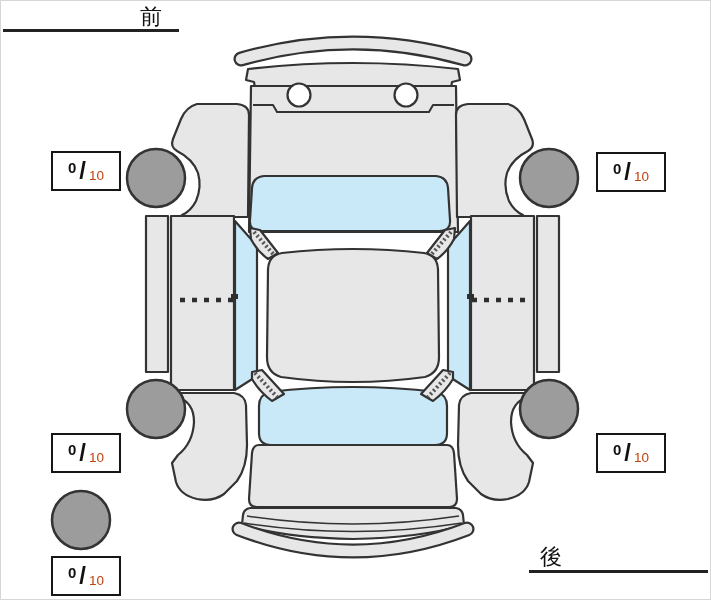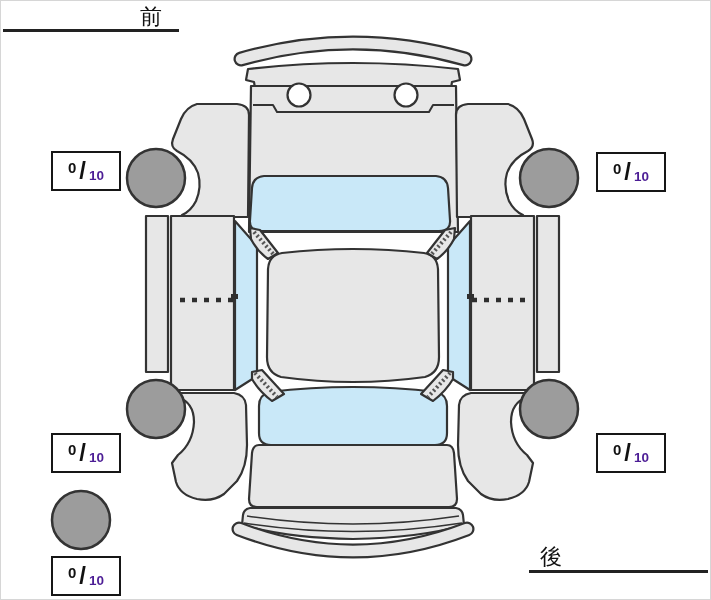--- a/index.html
+++ b/index.html
@@ -17,21 +17,21 @@
   .front-line{left:2px;top:28px;width:176px;}
   .rear-line{left:528px;top:569px;width:179px;}
   
   .score-box{
     position:absolute;width:66px;height:36px;background:#fff;
     border:2.5px solid var(--box_border,#111);
     display:flex;align-items:center;justify-content:center;gap:3px;
   }
   .score-num{font-size:15px;font-weight:bold;margin-top:-7px;color:#111;}
   .score-slash{font-size:24px;font-weight:600;margin-top:0px;color:#111;}
-  .score-den{font-size:13.5px;font-weight:bold;margin-top:9px;color:#4c1d95;}
+  .score-den{font-size:13.5px;font-weight:normal;margin-top:9px;color:#c2410c;}
   .box-fl{left:50px;top:150px;}
   .box-fr{left:595px;top:151px;}
   .box-rl{left:50px;top:432px;}
   .box-rr{left:595px;top:432px;}
   .box-sp{left:50px;top:555px;}
   
   .f-body{fill:var(--body,#e7e7e7);stroke:var(--outline,#333);stroke-width:2.2;stroke-linejoin:round;}
   .f-glass{fill:var(--glass,#c9e8f8);stroke:var(--outline,#333);stroke-width:2.2;stroke-linejoin:round;}
   .f-tire{fill:var(--tire,#9c9c9c);stroke:var(--outline,#333);stroke-width:2.5;}
   .f-white{fill:#ffffff;stroke:var(--outline,#333);stroke-width:2.2;}

